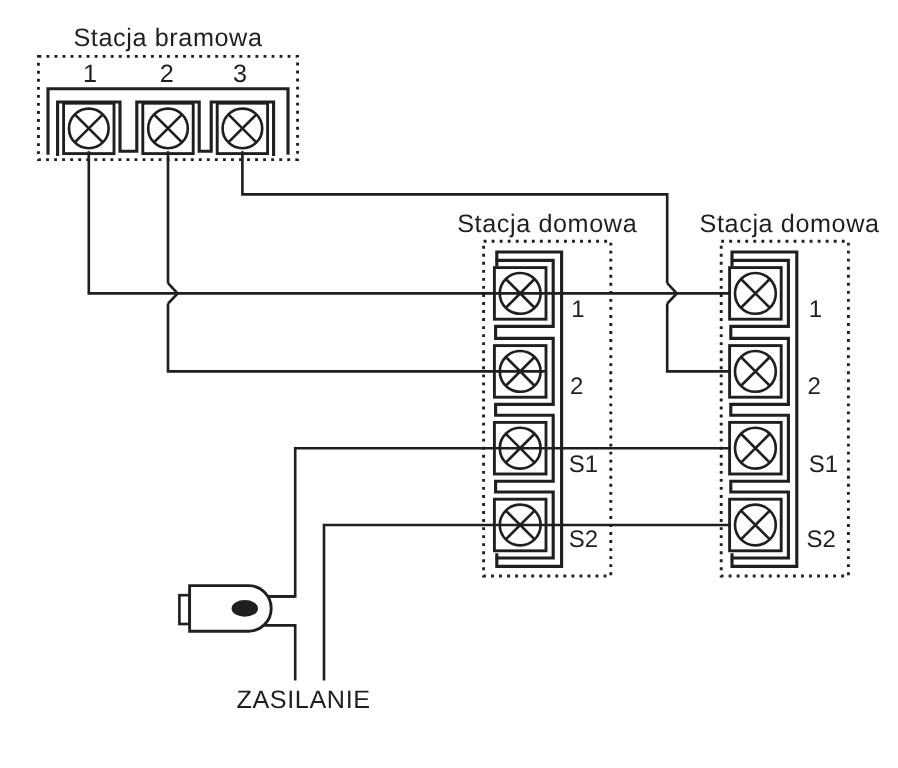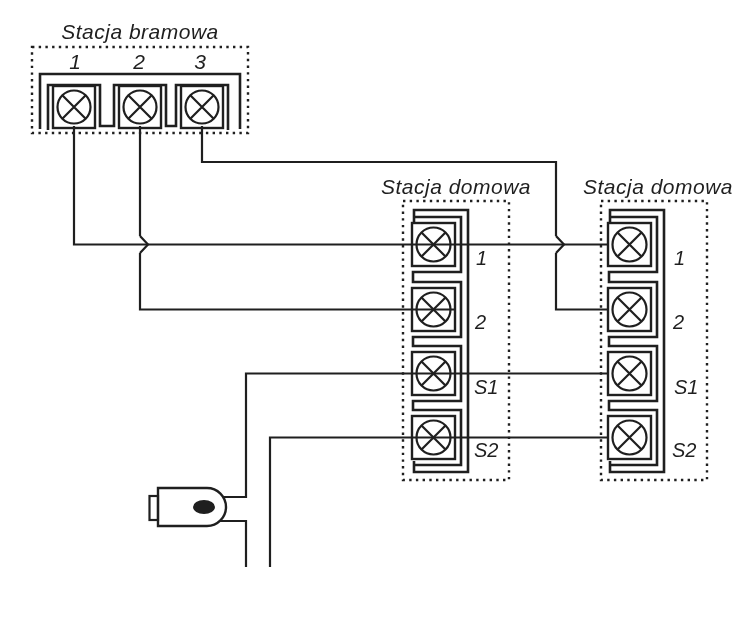--- a/index.html
+++ b/index.html
@@ -7,21 +7,21 @@
   #stage {
     position:relative; width:748px; height:640px;
     background:var(--bg); overflow:hidden;
     font-family:"Liberation Sans", sans-serif;
     color:var(--ink);
   }
   #gfx { position:absolute; left:0; top:0; }
   .ln   { stroke:var(--ink); fill:none; stroke-linejoin:miter; stroke-linecap:butt; }
   .sq   { fill:#ffffff; }
   .dot  { stroke-dasharray:2.4 4.3; }
-  .lbl  { position:absolute; white-space:nowrap; line-height:1;font-style:italic; }
+  .lbl  { position:absolute; white-space:nowrap; line-height:1; }
   .title{ font-size:21px; letter-spacing:0.5px; transform:translateX(-50%); }
   .tnum { font-size:21px; transform:translateX(-50%); }
   .term { font-size:20px; }
   .lock-lbl { font-size:20px; line-height:18px; text-align:center; transform:translateX(-50%); }
   .power{ font-size:21px; letter-spacing:0.5px; }
 </style>
 </head>
 <body>
 
 <div id="stage">
@@ -118,13 +118,14 @@
   <div class="lbl term" style="left:475px; top:312px;">2</div>
   <div class="lbl term" style="left:474px; top:377px;">S1</div>
   <div class="lbl term" style="left:474px; top:440px;">S2</div>
 
   <div class="lbl term" style="left:674px; top:248px;">1</div>
   <div class="lbl term" style="left:673px; top:312px;">2</div>
   <div class="lbl term" style="left:674px; top:377px;">S1</div>
   <div class="lbl term" style="left:672px; top:440px;">S2</div>
 
 
+  <div class="lbl power" style="left:197px; top:573px;">ZASILANIE</div>
 </div>
 
 </body></html>

